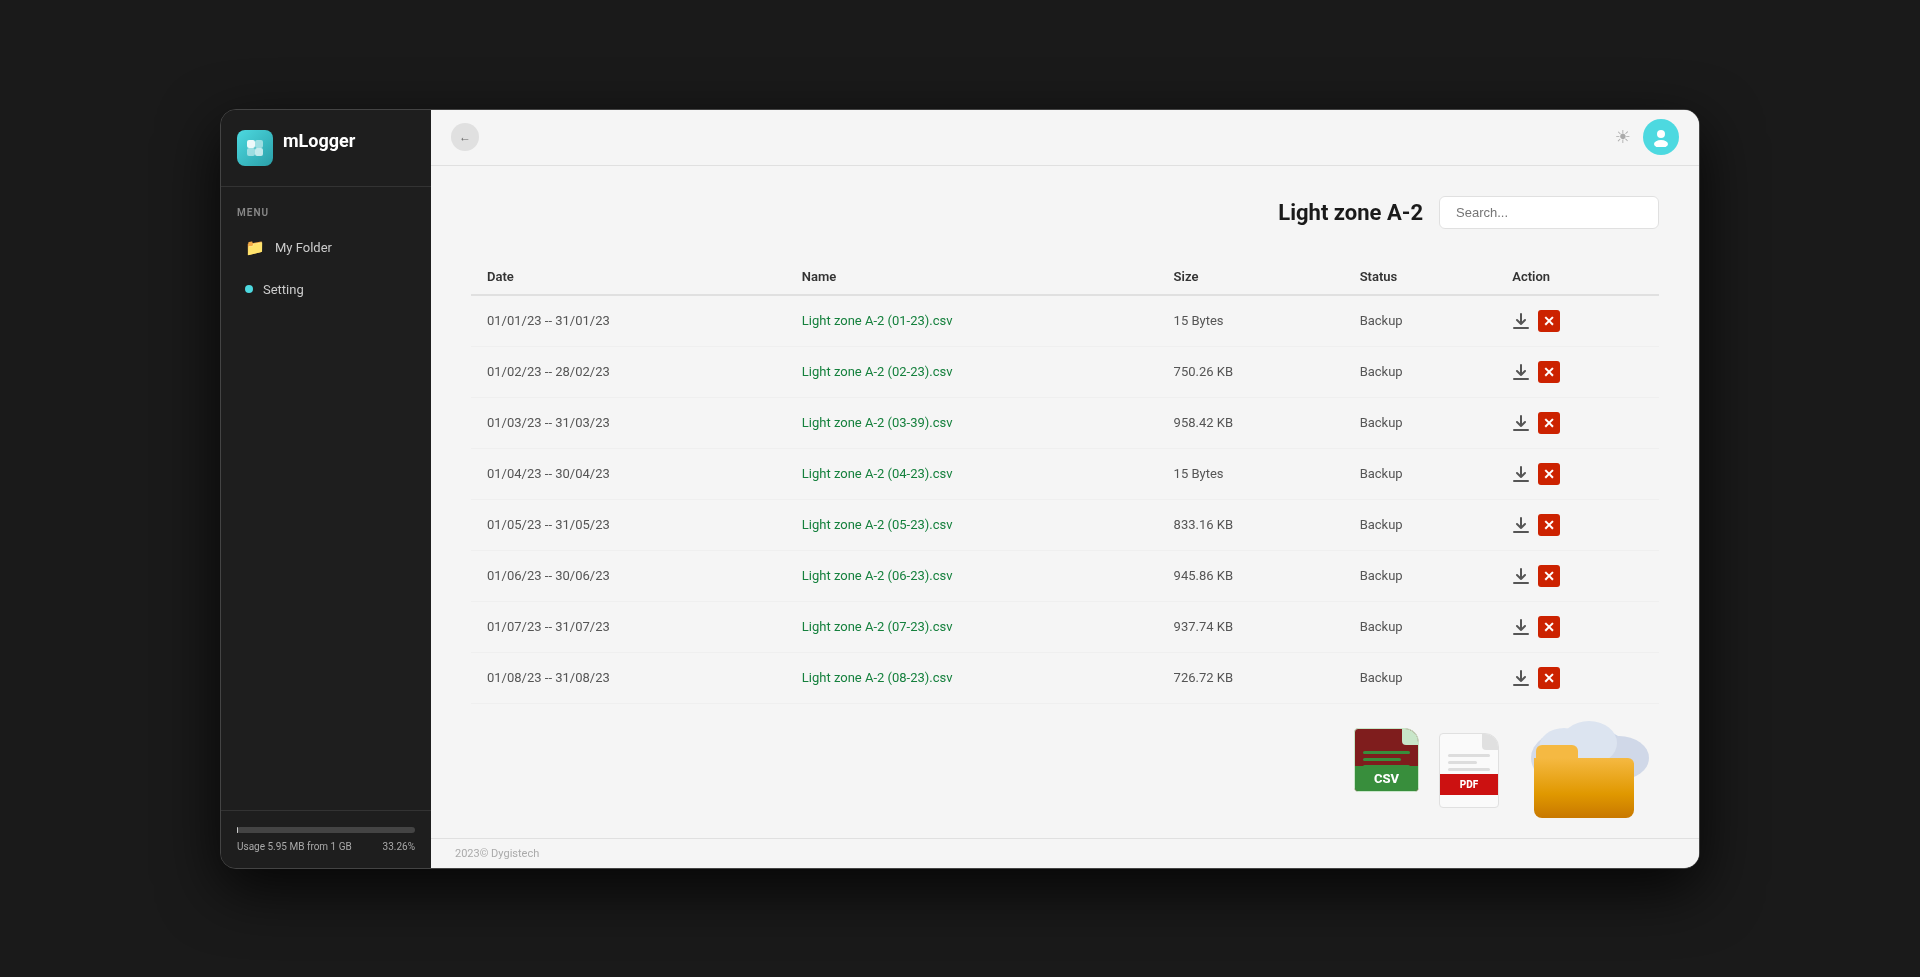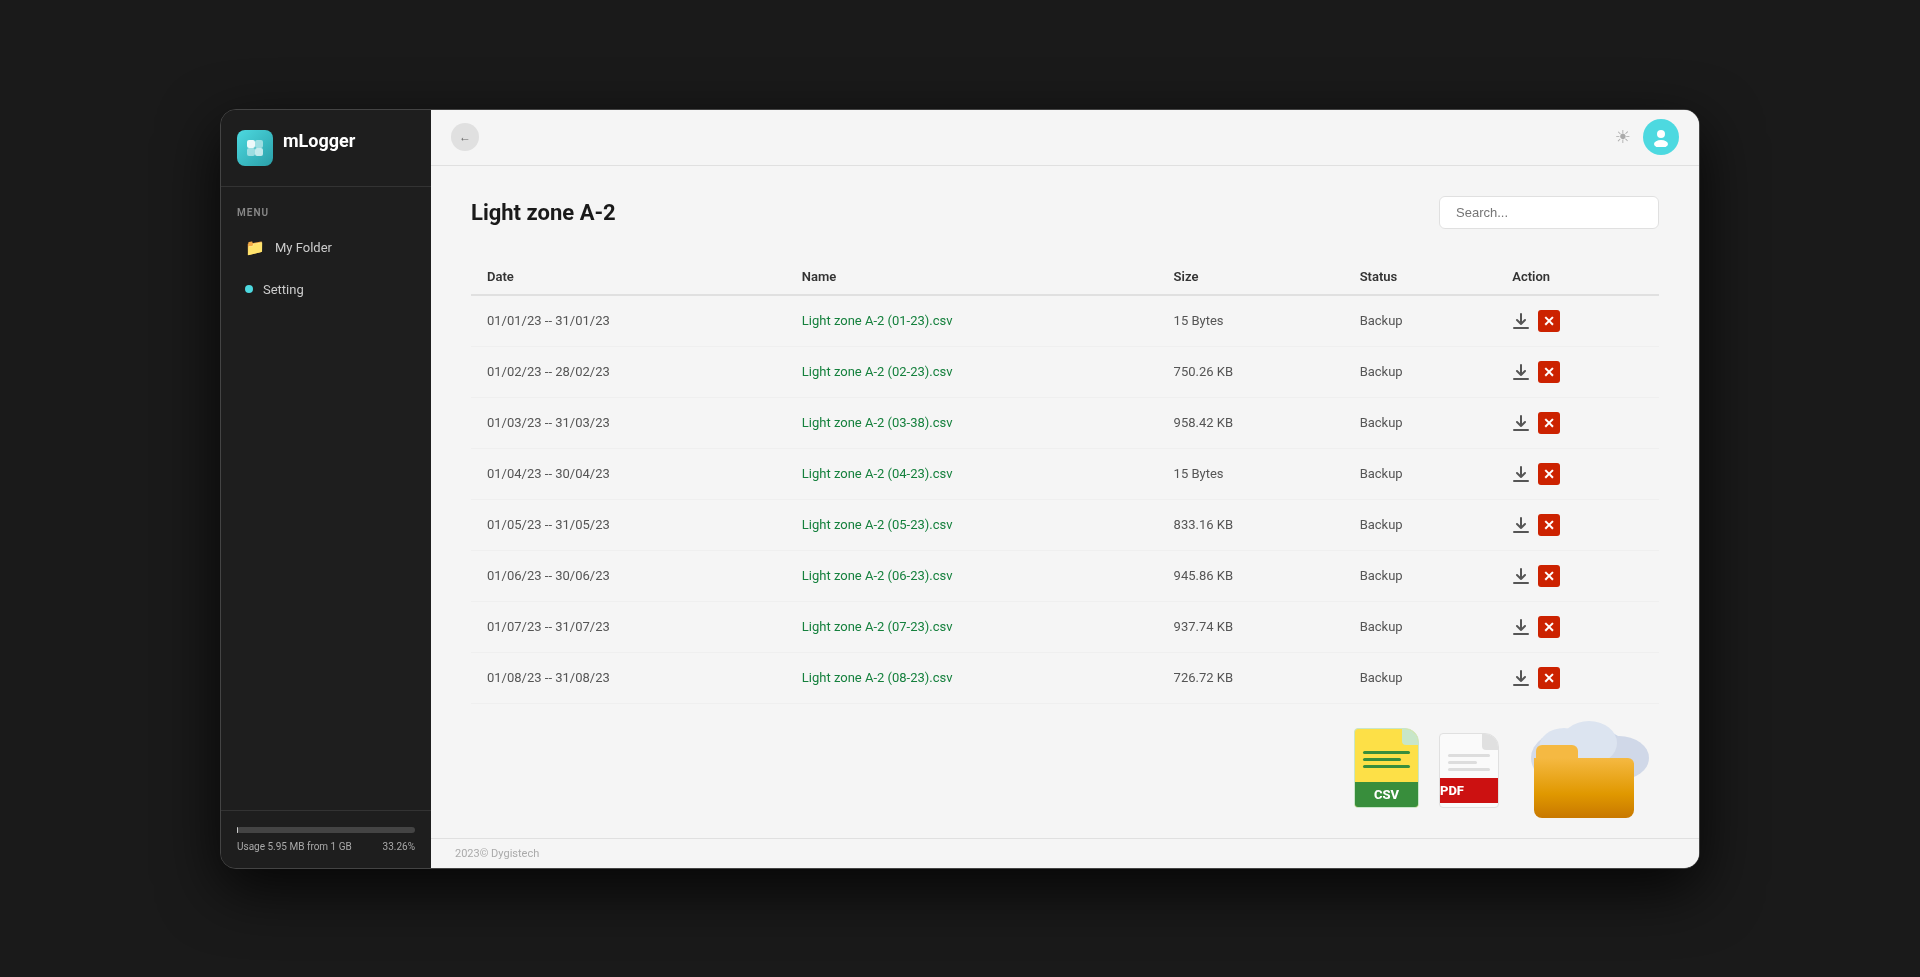--- a/index.html
+++ b/index.html
@@ -202,21 +202,21 @@
     .content-area {
       flex: 1;
       padding: 30px 40px;
       overflow-y: auto;
       position: relative;
     }
 
     .page-header {
       display: flex;
       align-items: center;
-      justify-content: space-between;
+      justify-content: flex-end;
       margin-bottom: 30px;
       gap: 16px;
     }
 
     .page-title {
       font-size: 22px;
       font-weight: 700;
       color: #1a1a1a;
     }
 
@@ -428,21 +428,21 @@
                       <path d="M9 2v10M5 8l4 4 4-4" stroke="#555" stroke-width="2" fill="none" stroke-linecap="round" stroke-linejoin="round"></path>
                       <line x1="2" y1="16" x2="16" y2="16" stroke="#555" stroke-width="2" stroke-linecap="round"></line>
                     </svg>
                   </button>
                   <button class="delete-btn">✕</button>
                 </div>
               </td>
             </tr>
             <tr>
               <td>01/03/23 -- 31/03/23</td>
-              <td><a class="file-link" href="#">Light zone A-2 (03-38).csv</a></td>
+              <td><a class="file-link" href="#">Light zone A-2 (03-39).csv</a></td>
               <td>958.42 KB</td>
               <td>Backup</td>
               <td>
                 <div class="action-cell">
                   <button class="download-btn">
                     <svg width="18" height="18" viewBox="0 0 18 18">
                       <path d="M9 2v10M5 8l4 4 4-4" stroke="#555" stroke-width="2" fill="none" stroke-linecap="round" stroke-linejoin="round"></path>
                       <line x1="2" y1="16" x2="16" y2="16" stroke="#555" stroke-width="2" stroke-linecap="round"></line>
                     </svg>
                   </button>
@@ -534,40 +534,40 @@
                   <button class="delete-btn">✕</button>
                 </div>
               </td>
             </tr>
           </tbody>
       </table>
 
       <div class="bottom-icons">
 
         <div class="csv-icon" style="position:relative; width:75px; height:90px;">
-          <div style="width:65px; height:80px; background:#fde047; border-radius:4px 14px 4px 4px; border:1px solid #c8e6c9; position:relative; overflow:hidden;">
+          <div style="width:65px; height:64px; background:#7f1d1d; border-radius:4px 14px 4px 4px; border:1px solid #c8e6c9; position:relative; overflow:hidden;">
             <div style="position:absolute; top:0; right:0; width:16px; height:16px; background:#c8e6c9; border-radius:0 0 0 4px;"></div>
             <div style="padding: 22px 8px 6px;">
               <div style="height:3px; background:#388e3c; margin-bottom:4px; border-radius:2px;"></div>
               <div style="height:3px; background:#388e3c; margin-bottom:4px; border-radius:2px; width:80%;"></div>
               <div style="height:3px; background:#388e3c; margin-bottom:4px; border-radius:2px;"></div>
             </div>
             <div style="position:absolute; bottom:0; left:0; right:0; background:#388e3c; color:white; font-size:13px; font-weight:800; text-align:center; padding:5px 0;">CSV</div>
           </div>
         </div>
 
         <div class="pdf-icon" style="position:relative; width:70px; height:85px;">
           <div style="width:60px; height:75px; background:#fafafa; border-radius:4px 14px 4px 4px; border:1px solid #e0e0e0; position:relative; overflow:hidden;">
             <div style="position:absolute; top:0; right:0; width:16px; height:16px; background:#e0e0e0; border-radius:0 0 0 4px;"></div>
             <div style="padding: 20px 8px 6px;">
               <div style="height:3px; background:#ddd; margin-bottom:4px; border-radius:2px;"></div>
               <div style="height:3px; background:#ddd; margin-bottom:4px; border-radius:2px; width:70%;"></div>
               <div style="height:3px; background:#ddd; margin-bottom:4px; border-radius:2px;"></div>
             </div>
-            <div style="position:absolute; bottom:4px; left:0; right:0; background:#cc1111; color:white; font-size:13px; font-weight:800; padding:5px 0;">PDF</div>
+            <div style="position:absolute; bottom:12px; left:0; right:0; background:#cc1111; color:white; font-size:10px; font-weight:800; text-align:center; padding:5px 0;">PDF</div>
           </div>
         </div>
 
         <div style="position:relative; width:140px; height:110px;">
 
           <svg width="140" height="80" viewBox="0 0 140 80" style="position:absolute; top:0; left:0;">
             <ellipse cx="50" cy="50" rx="38" ry="28" fill="#d0d8e8" opacity="0.9"></ellipse>
             <ellipse cx="75" cy="45" rx="32" ry="25" fill="#c8d4e8"></ellipse>
             <ellipse cx="100" cy="50" rx="30" ry="22" fill="#d0d8e8"></ellipse>
             <ellipse cx="70" cy="35" rx="28" ry="22" fill="#dce4f0"></ellipse>

